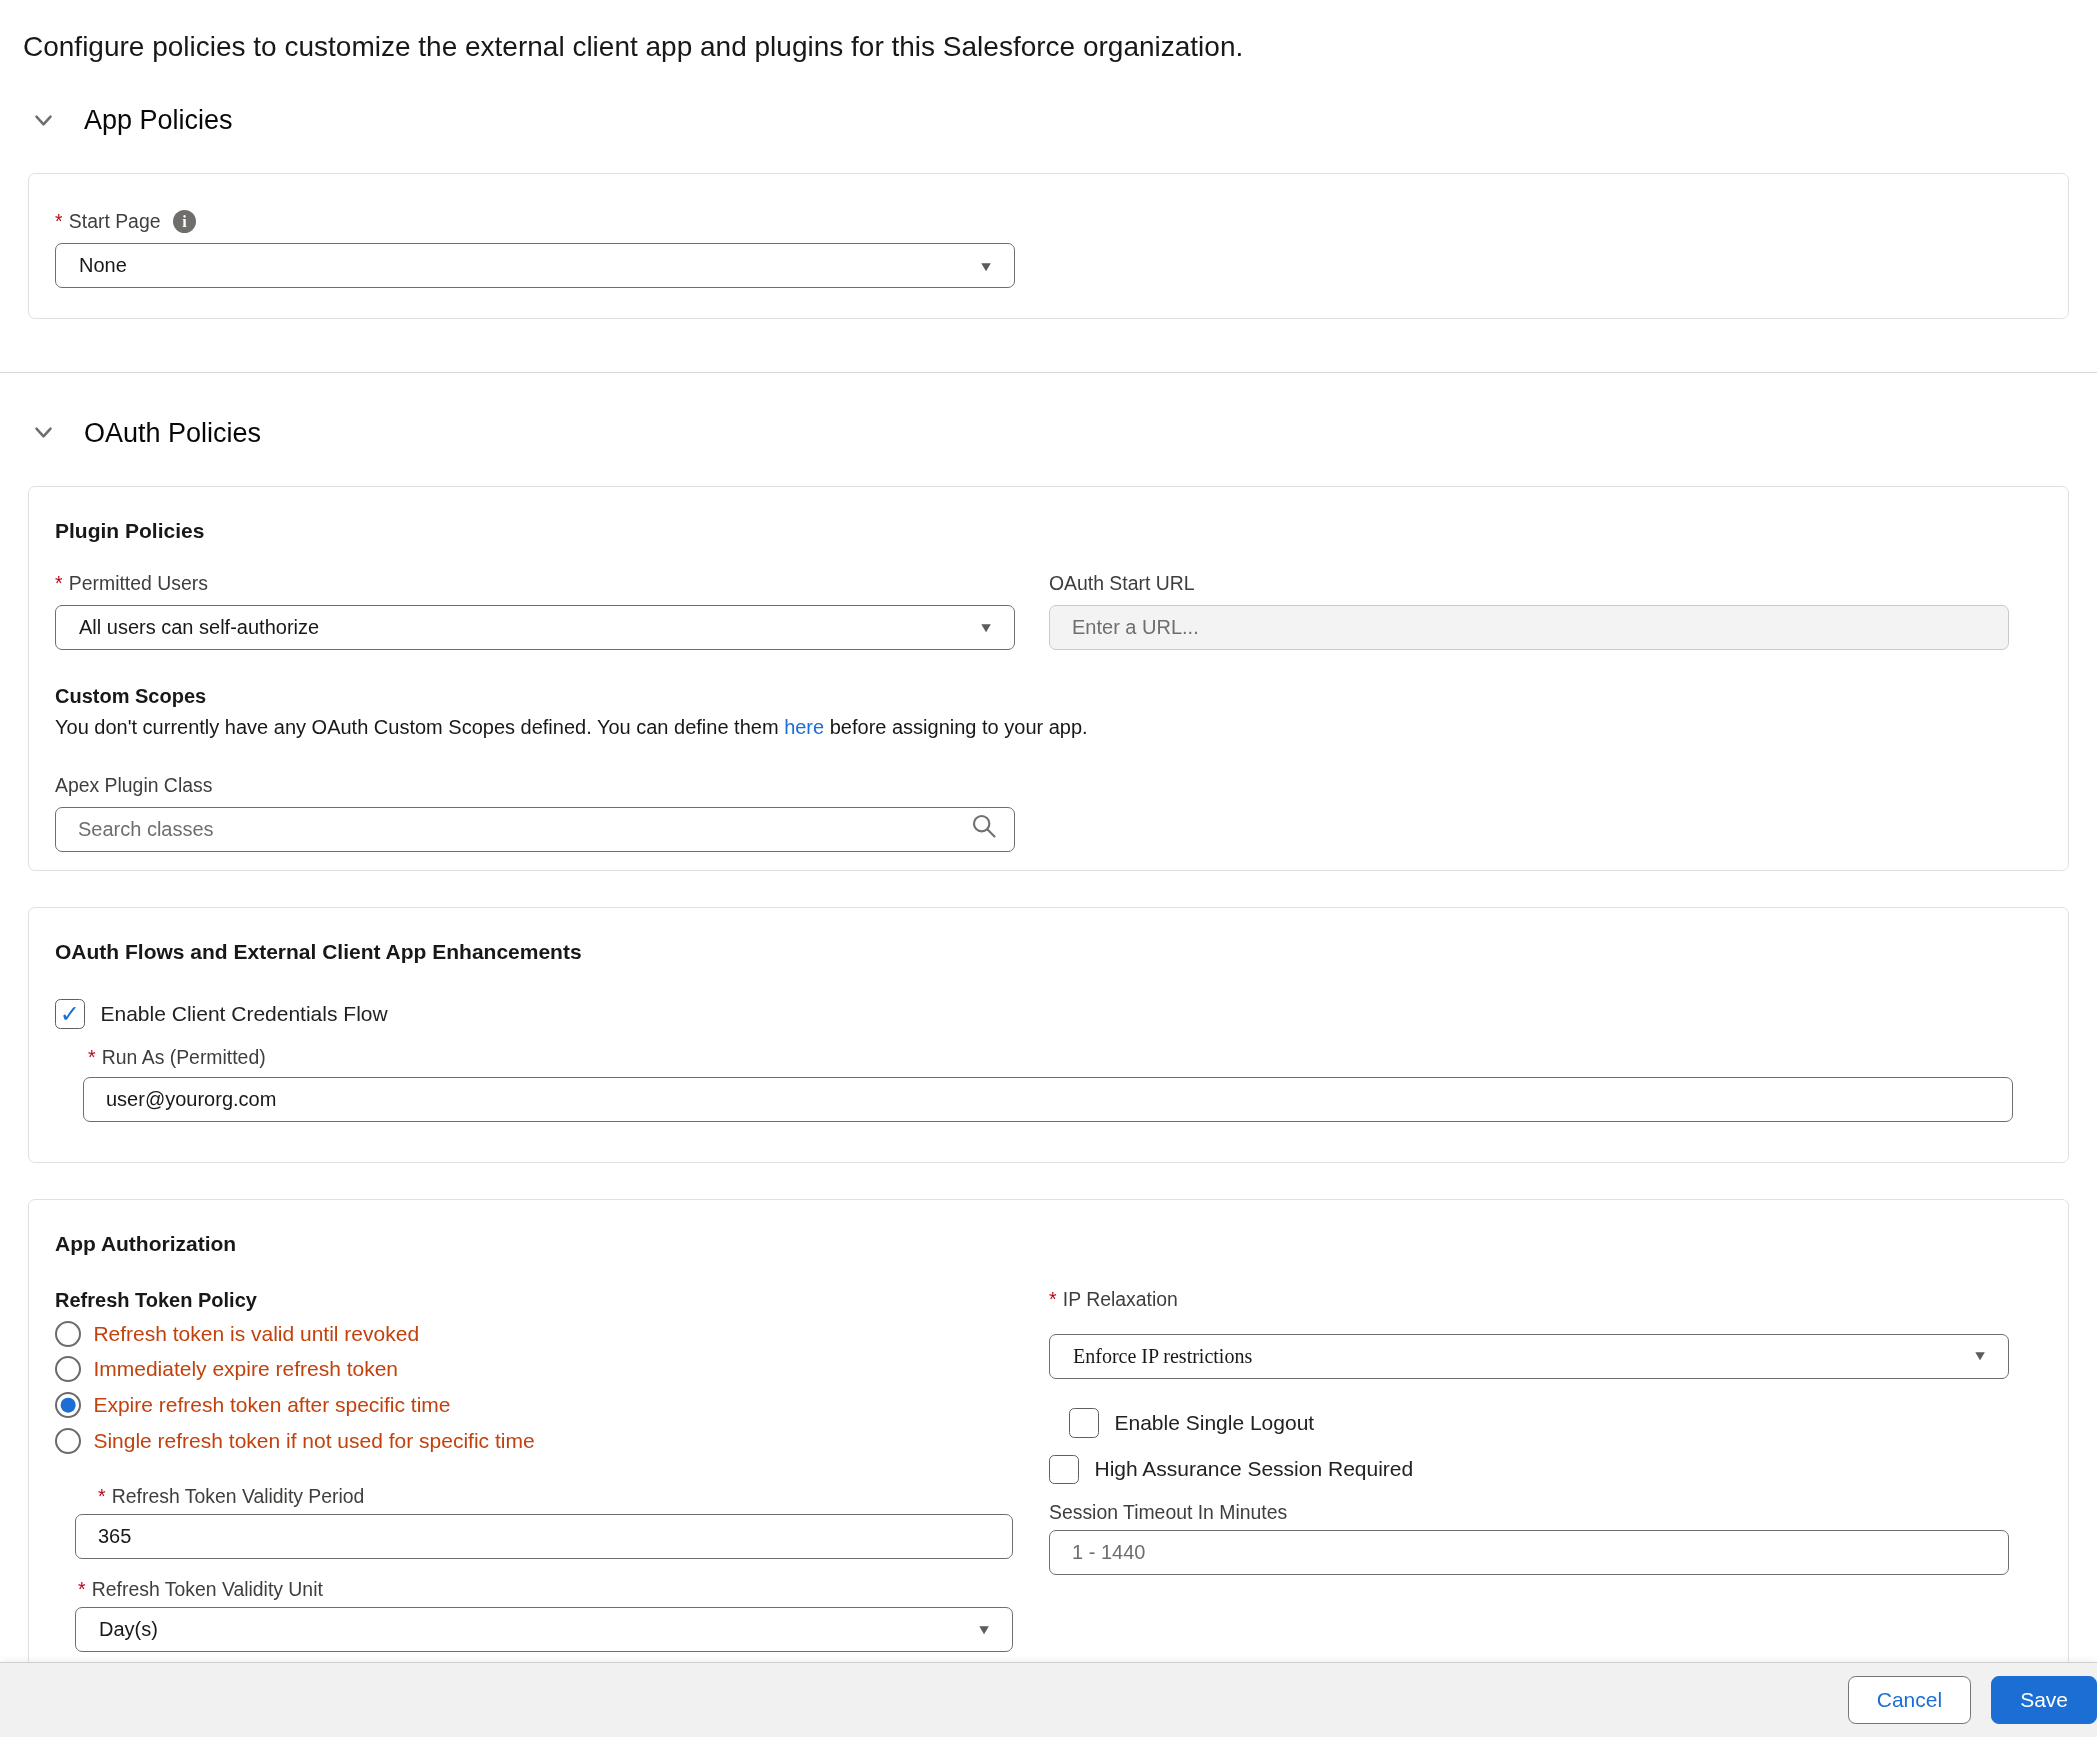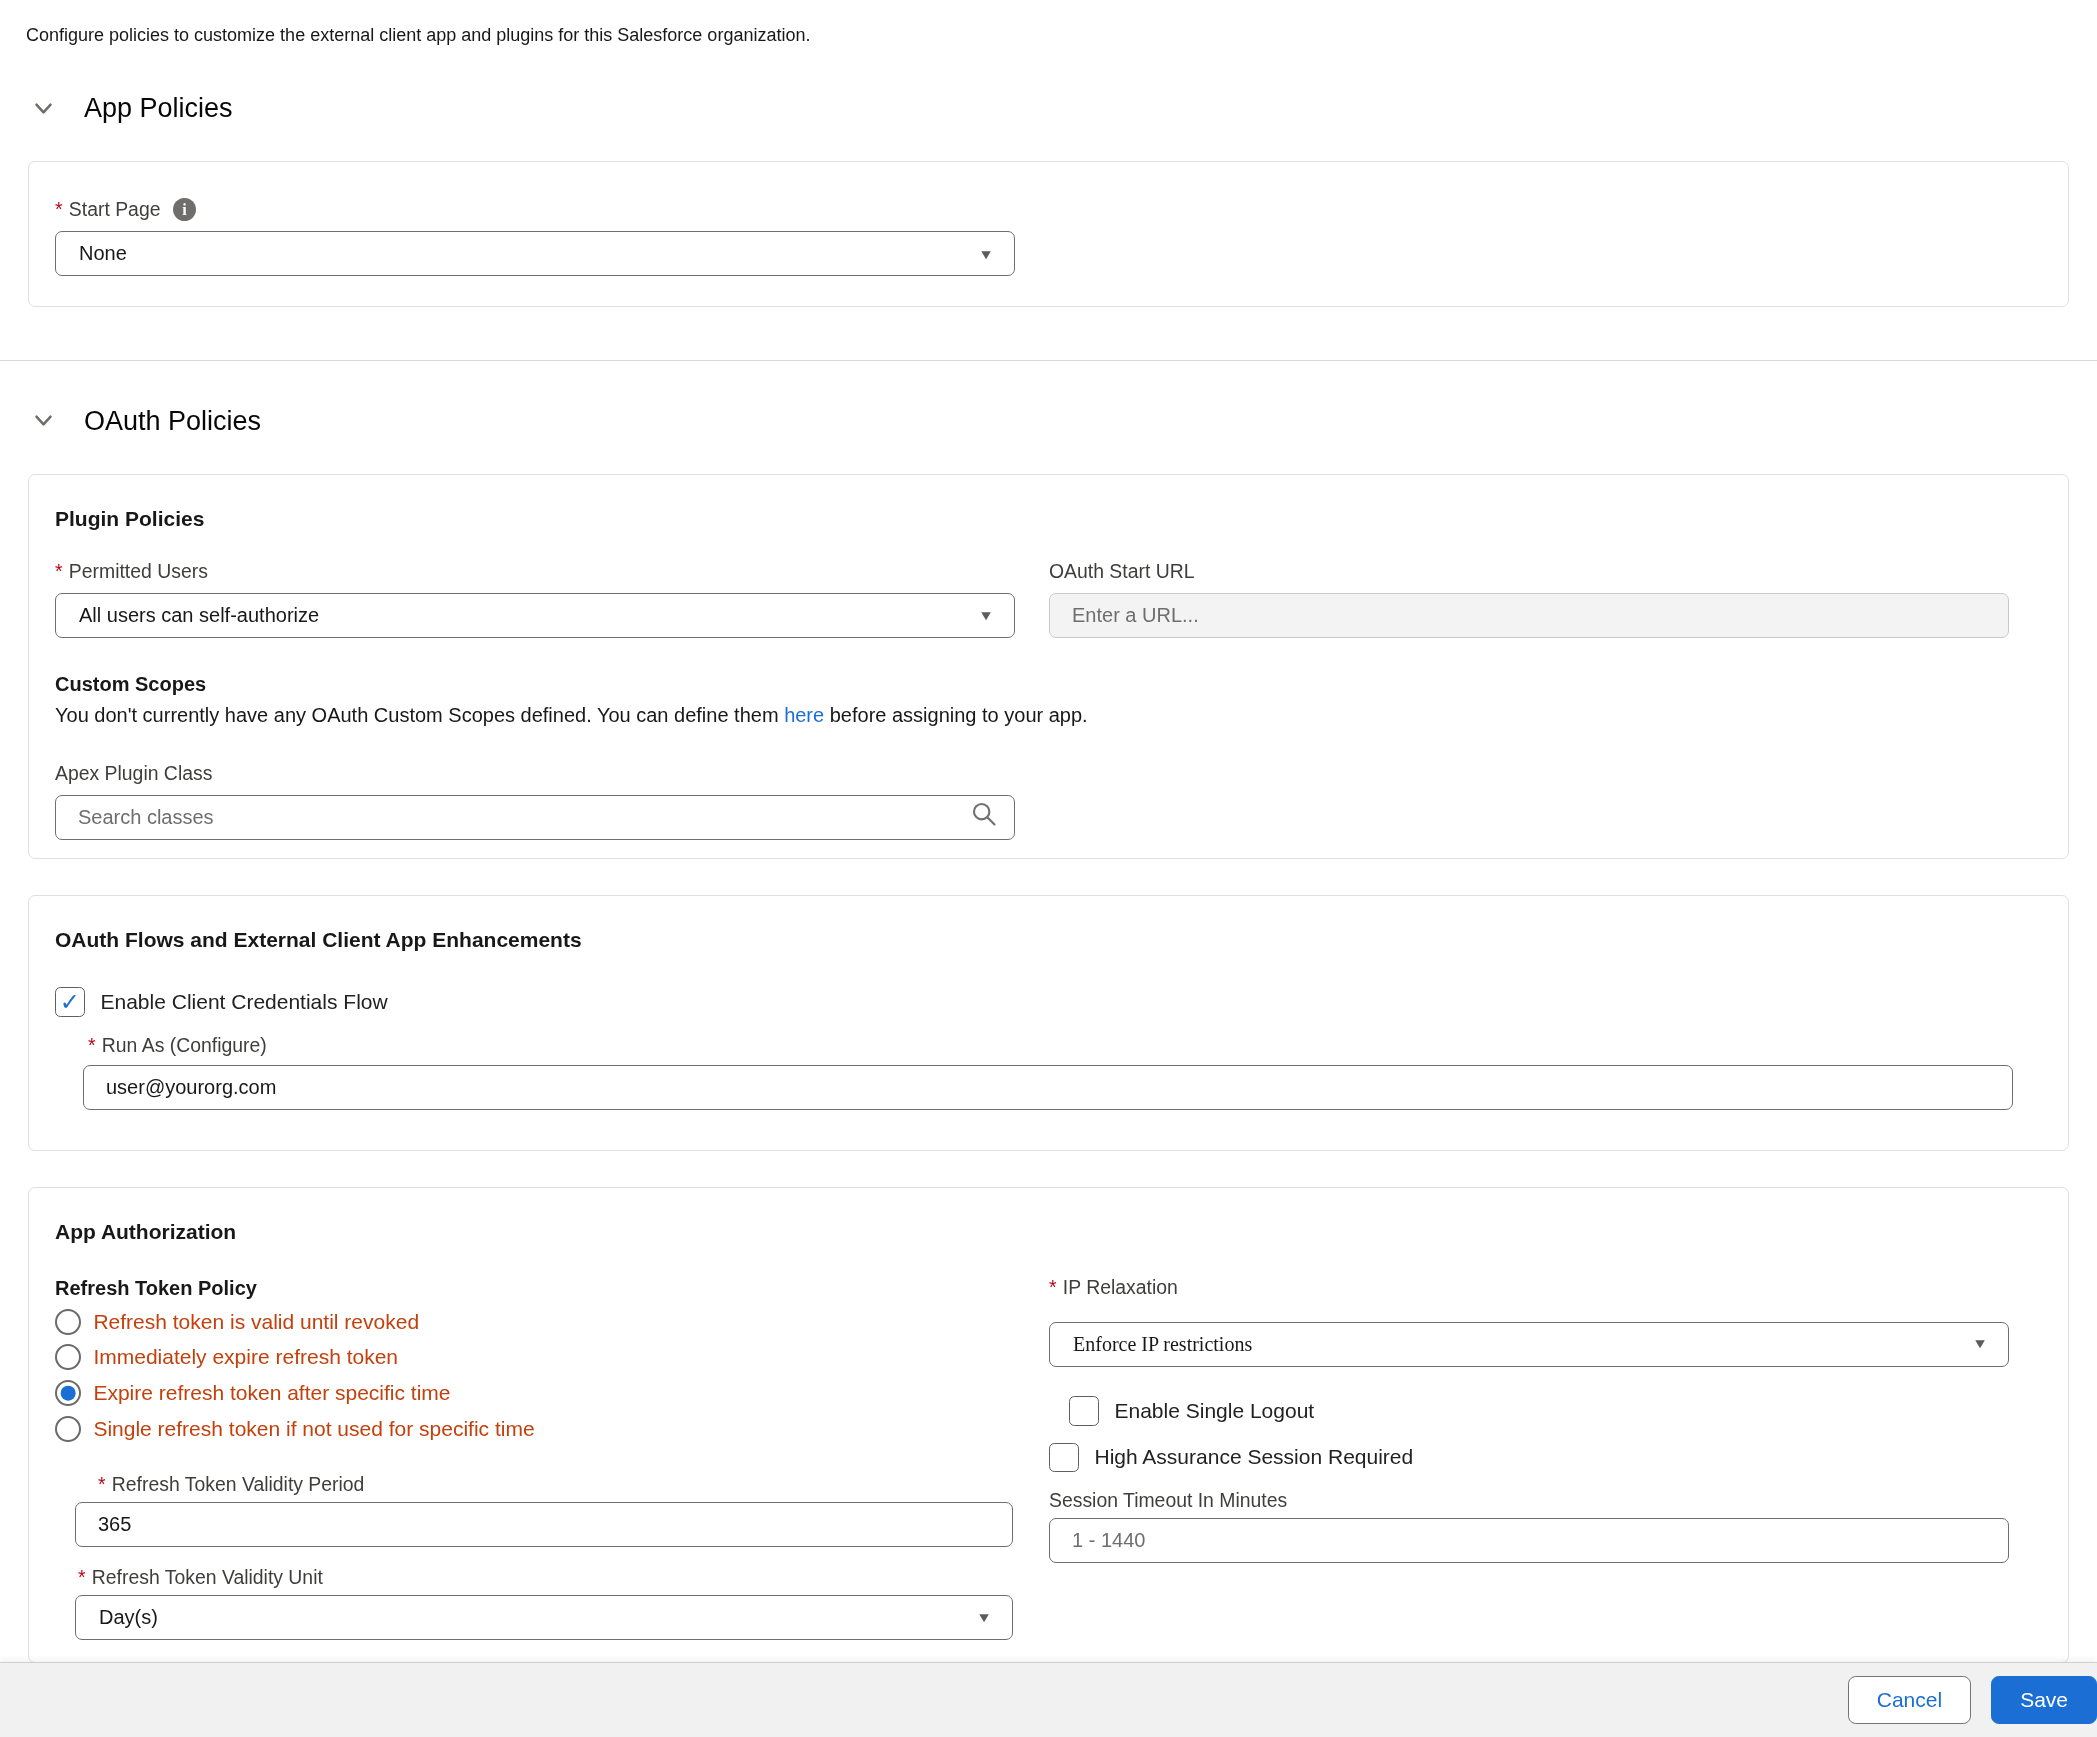--- a/index.html
+++ b/index.html
@@ -6,22 +6,22 @@
   html, body { margin: 0; padding: 0; }
   body {
     width: 2097px; height: 1737px;
     background: #ffffff;
     font-family: "Liberation Sans", "DejaVu Sans", sans-serif;
     color: #181818;
     position: relative;
     overflow: hidden;
   }
   .intro {
-    margin: 0; padding: 22px 31px 0 26px;
-    font-size: 18px; line-height: 26px; color: #181818;
+    margin: 12px; padding: 22px 31px 0 11px;
+    font-size: 28px; line-height: 26px; color: #181818;
   }
   .section-header {
     display: flex; align-items: center; gap: 28px;
     margin: 43px 0 0 31px; cursor: pointer;
   }
   .section-header h2 {
     margin: 0; font-size: 27px; font-weight: 400; color: #080707; line-height: 34px;
   }
   .chevron { flex: 0 0 auto; }
   .card {
@@ -204,21 +204,21 @@
 <div class="card" style="padding-bottom:40px;">
   <h3 class="card-heading">OAuth Flows and External Client App Enhancements</h3>
 
   <div class="checkbox-row mt44">
     <span class="checkbox checked"></span>
     <span class="checkbox-label">Enable Client Credentials Flow</span>
   </div>
 
   <div class="field-label mt22 indent-2">
     <span class="req">*</span>
-    <span>Run As (Configure)</span>
+    <span>Run As (Permitted)</span>
   </div>
   <input class="text-input wide-input" type="text" style="margin-top: 7.8px;" value="user@yourorg.com">
 </div>
 
 <div class="card">
   <h3 class="card-heading">App Authorization</h3>
 
   <div class="two-col" style="margin-top:31px;">
     <div class="col">
       <div class="bold-label">Refresh Token Policy</div>

